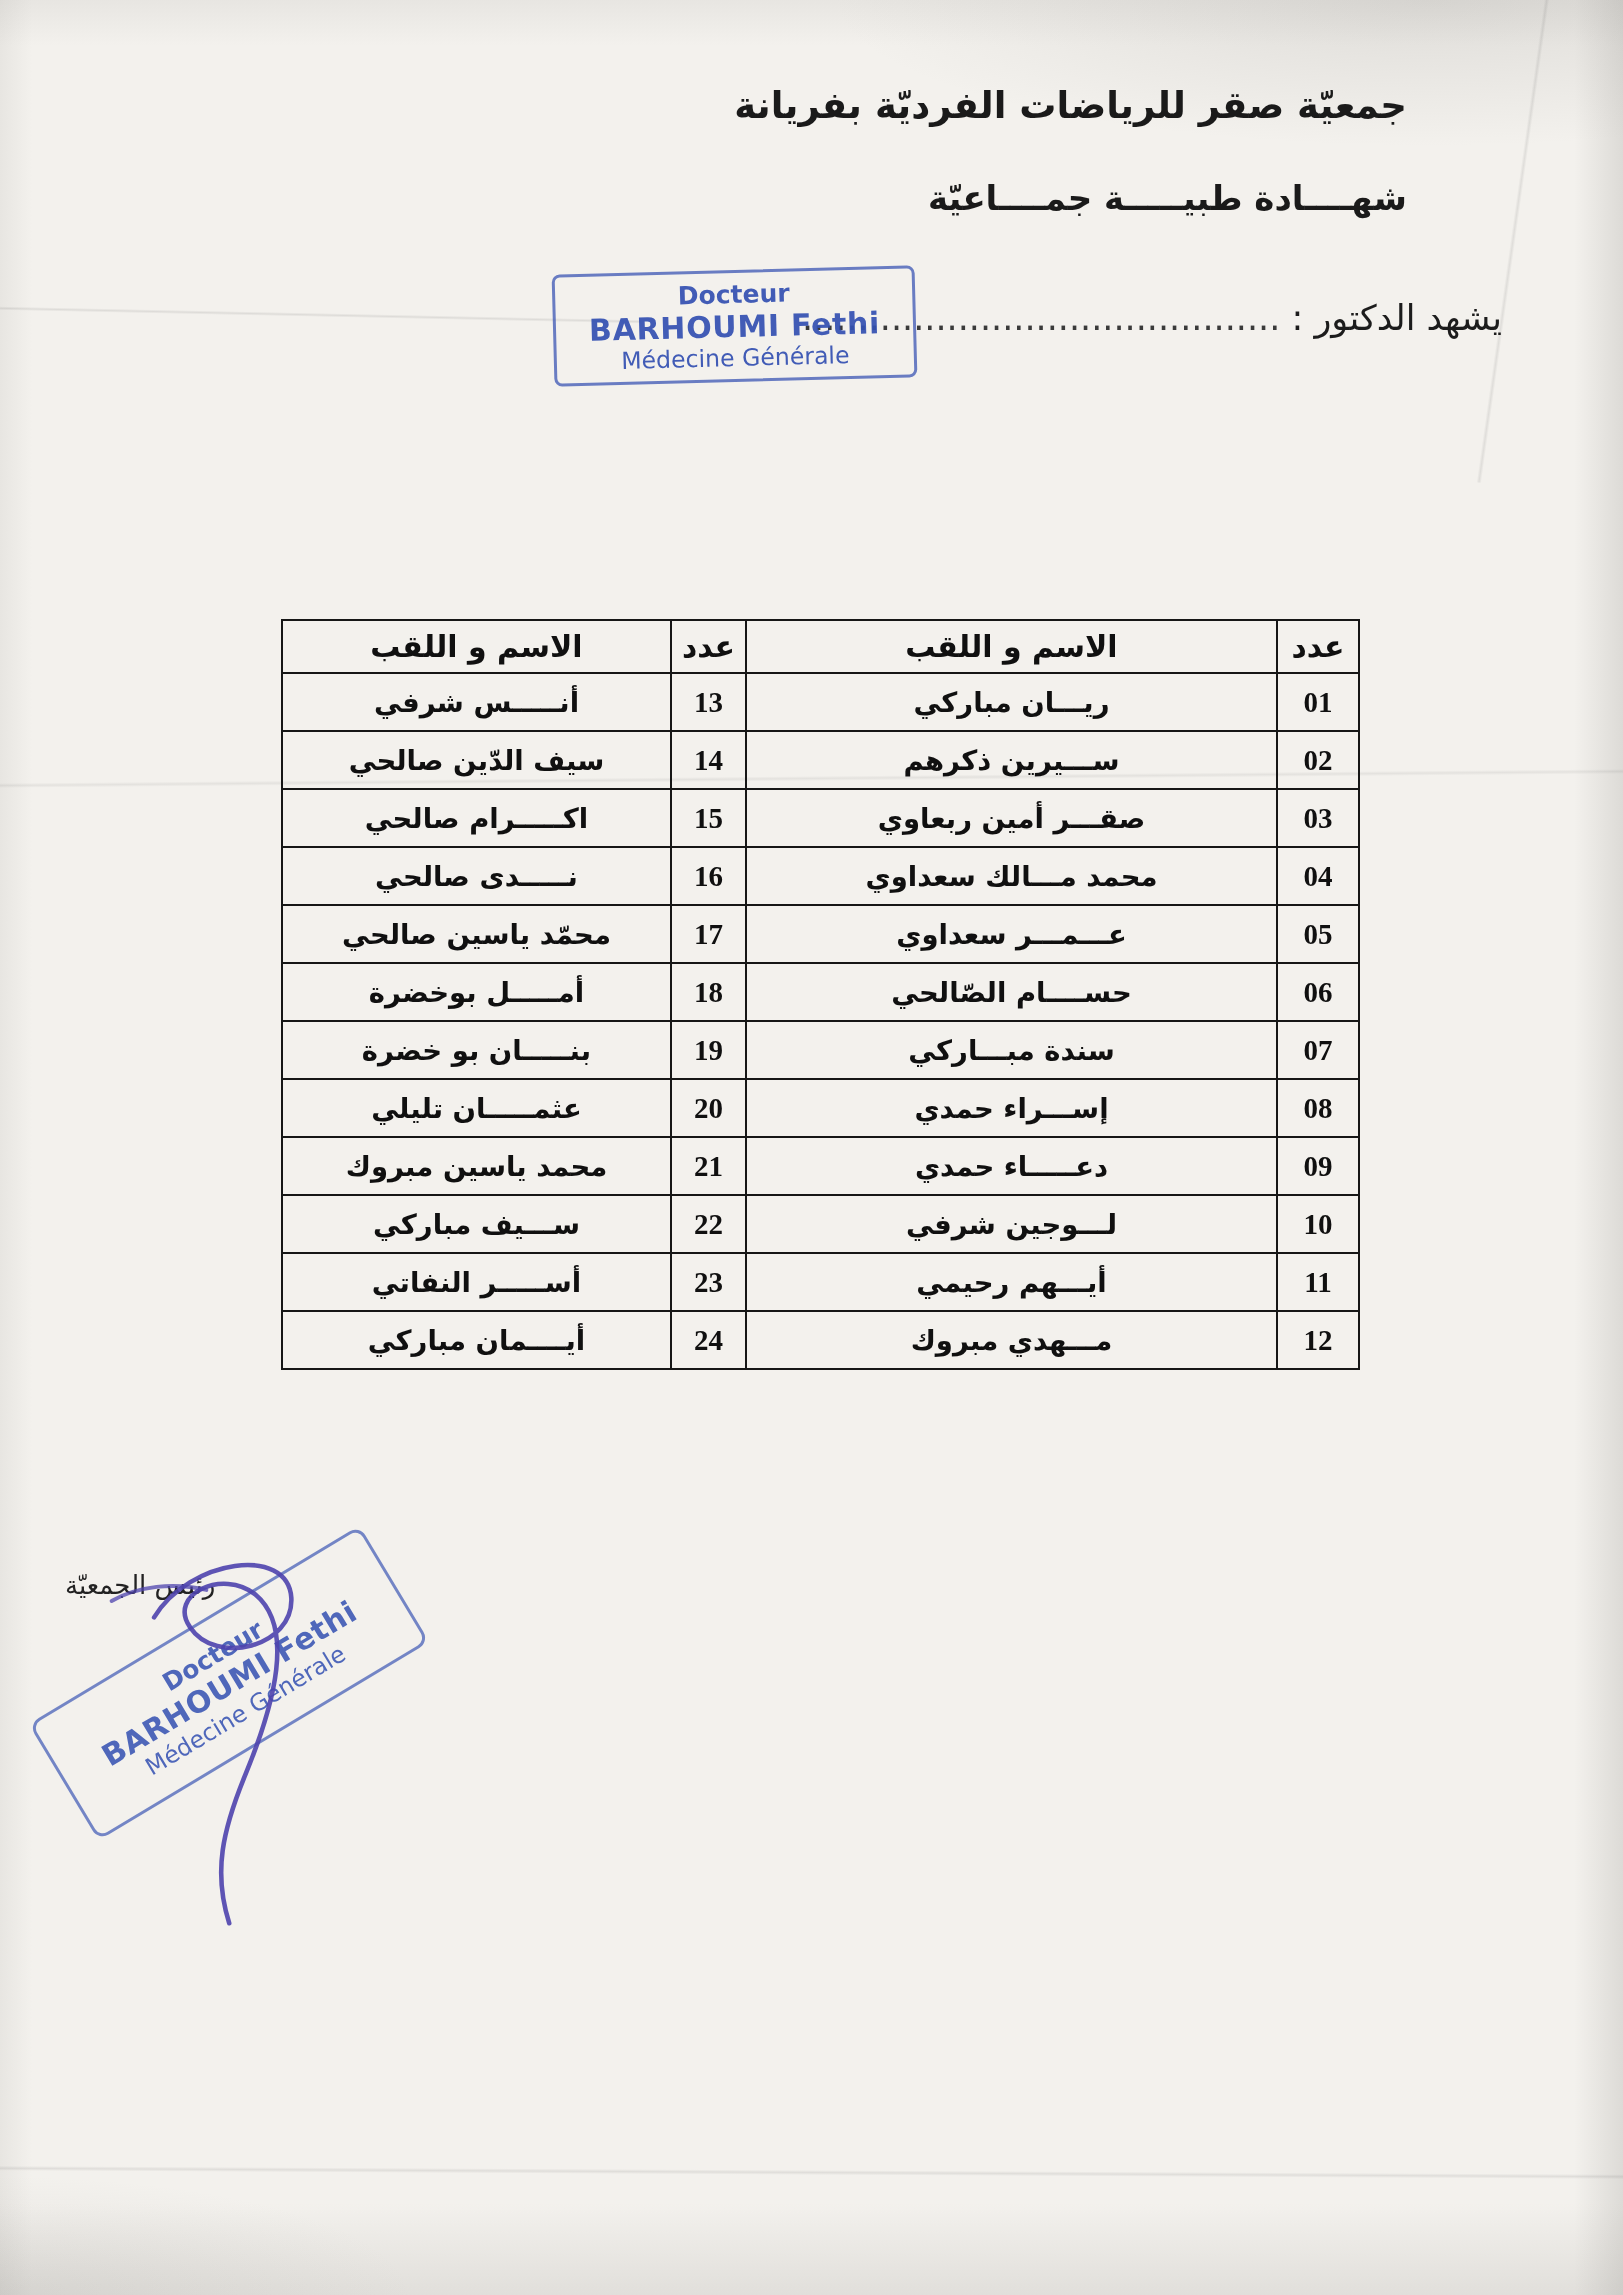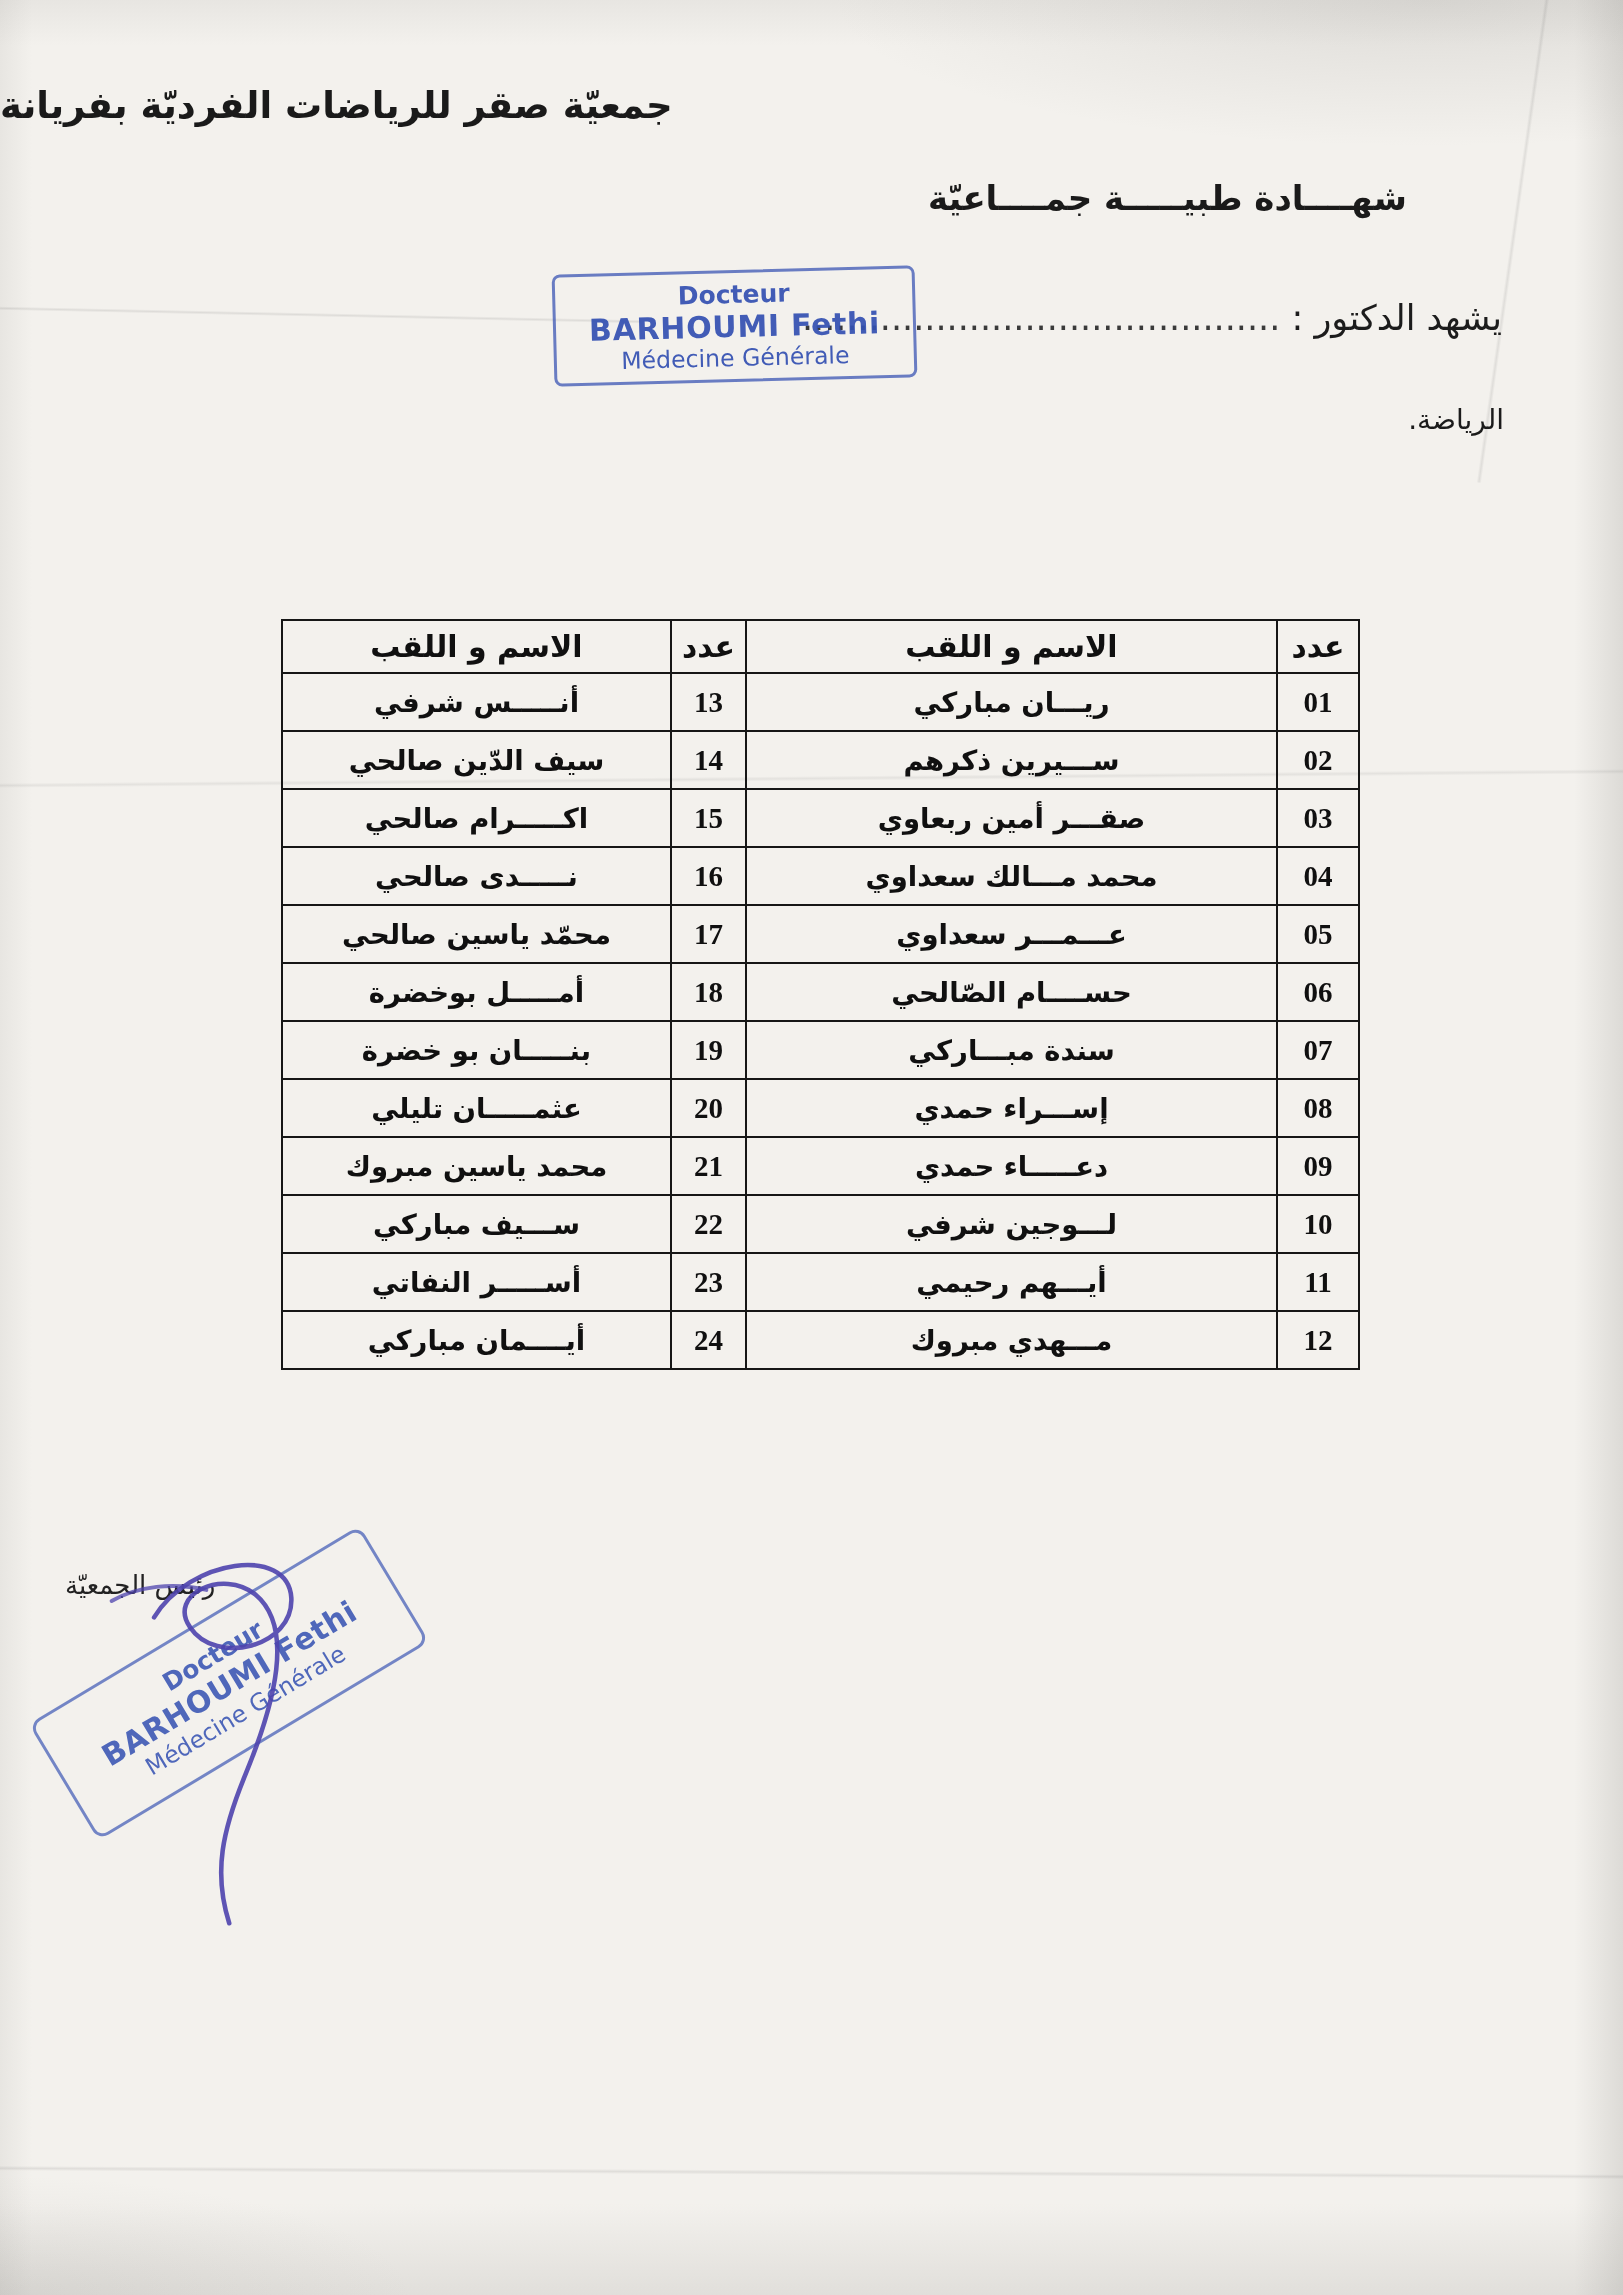--- a/index.html
+++ b/index.html
@@ -24,21 +24,21 @@
        background:linear-gradient(to bottom, transparent, rgba(90,90,90,0.10), transparent);
        transform:rotate(-0.5deg); }
   .c3{ top:2170px; left:0; width:1623px; height:5.2px;
        background:linear-gradient(to bottom, transparent, rgba(90,90,90,0.13), transparent);
        transform:rotate(0.3deg); }
   .c4{ top:-26px; left:1512px; width:5.2px; height:511px;
        background:linear-gradient(to right, transparent, rgba(90,90,90,0.13), transparent);
        transform:rotate(8deg); }
 
   .title{ position:absolute; top:84px; left:0; width:1407px; margin:0;
-          text-align:left; font-size:37px; font-weight:bold; direction:rtl; }
+          text-align:right; font-size:37px; font-weight:bold; direction:rtl; }
   .subtitle{ position:absolute; top:178px; left:0; width:1407px; margin:0;
              text-align:right; font-size:34px; font-weight:bold; direction:rtl; letter-spacing:0.7px; }
 
   .attest{ position:absolute; top:298px; right:121px; font-size:35px; direction:rtl; color:#1c1c1c; }
   .attest .dots{ letter-spacing:2px; color:#3a3a3a; }
 
   .stamp{ position:absolute; display:flex; flex-direction:column; align-items:center; justify-content:center;
           color:#3350b2; border:3.3px solid rgba(51,80,178,0.78); border-radius:7.9px; text-align:center;
           background:transparent; }
   .stamp-top{ left:553px; top:270px; width:357px; height:106px; transform:rotate(-1.5deg); opacity:0.92; z-index:3; }
@@ -80,21 +80,20 @@
   <span class="dots">...........................................</span>
 </div>
 
 <div class="stamp stamp-top">
   <div class="l1">Docteur</div>
   <div class="l2">BARHOUMI Fethi</div>
   <div class="l3">Médecine Générale</div>
 </div>
 
 <div class="body-text" dir="rtl">
-  <div>الرياضة.</div>
 </div>
 
 <table class="members" dir="rtl">
   <colgroup>
     <col style="width:82px">
       <col style="width:531px">
       <col style="width:75px">
       <col style="width:389px">
   </colgroup>
   <thead>

